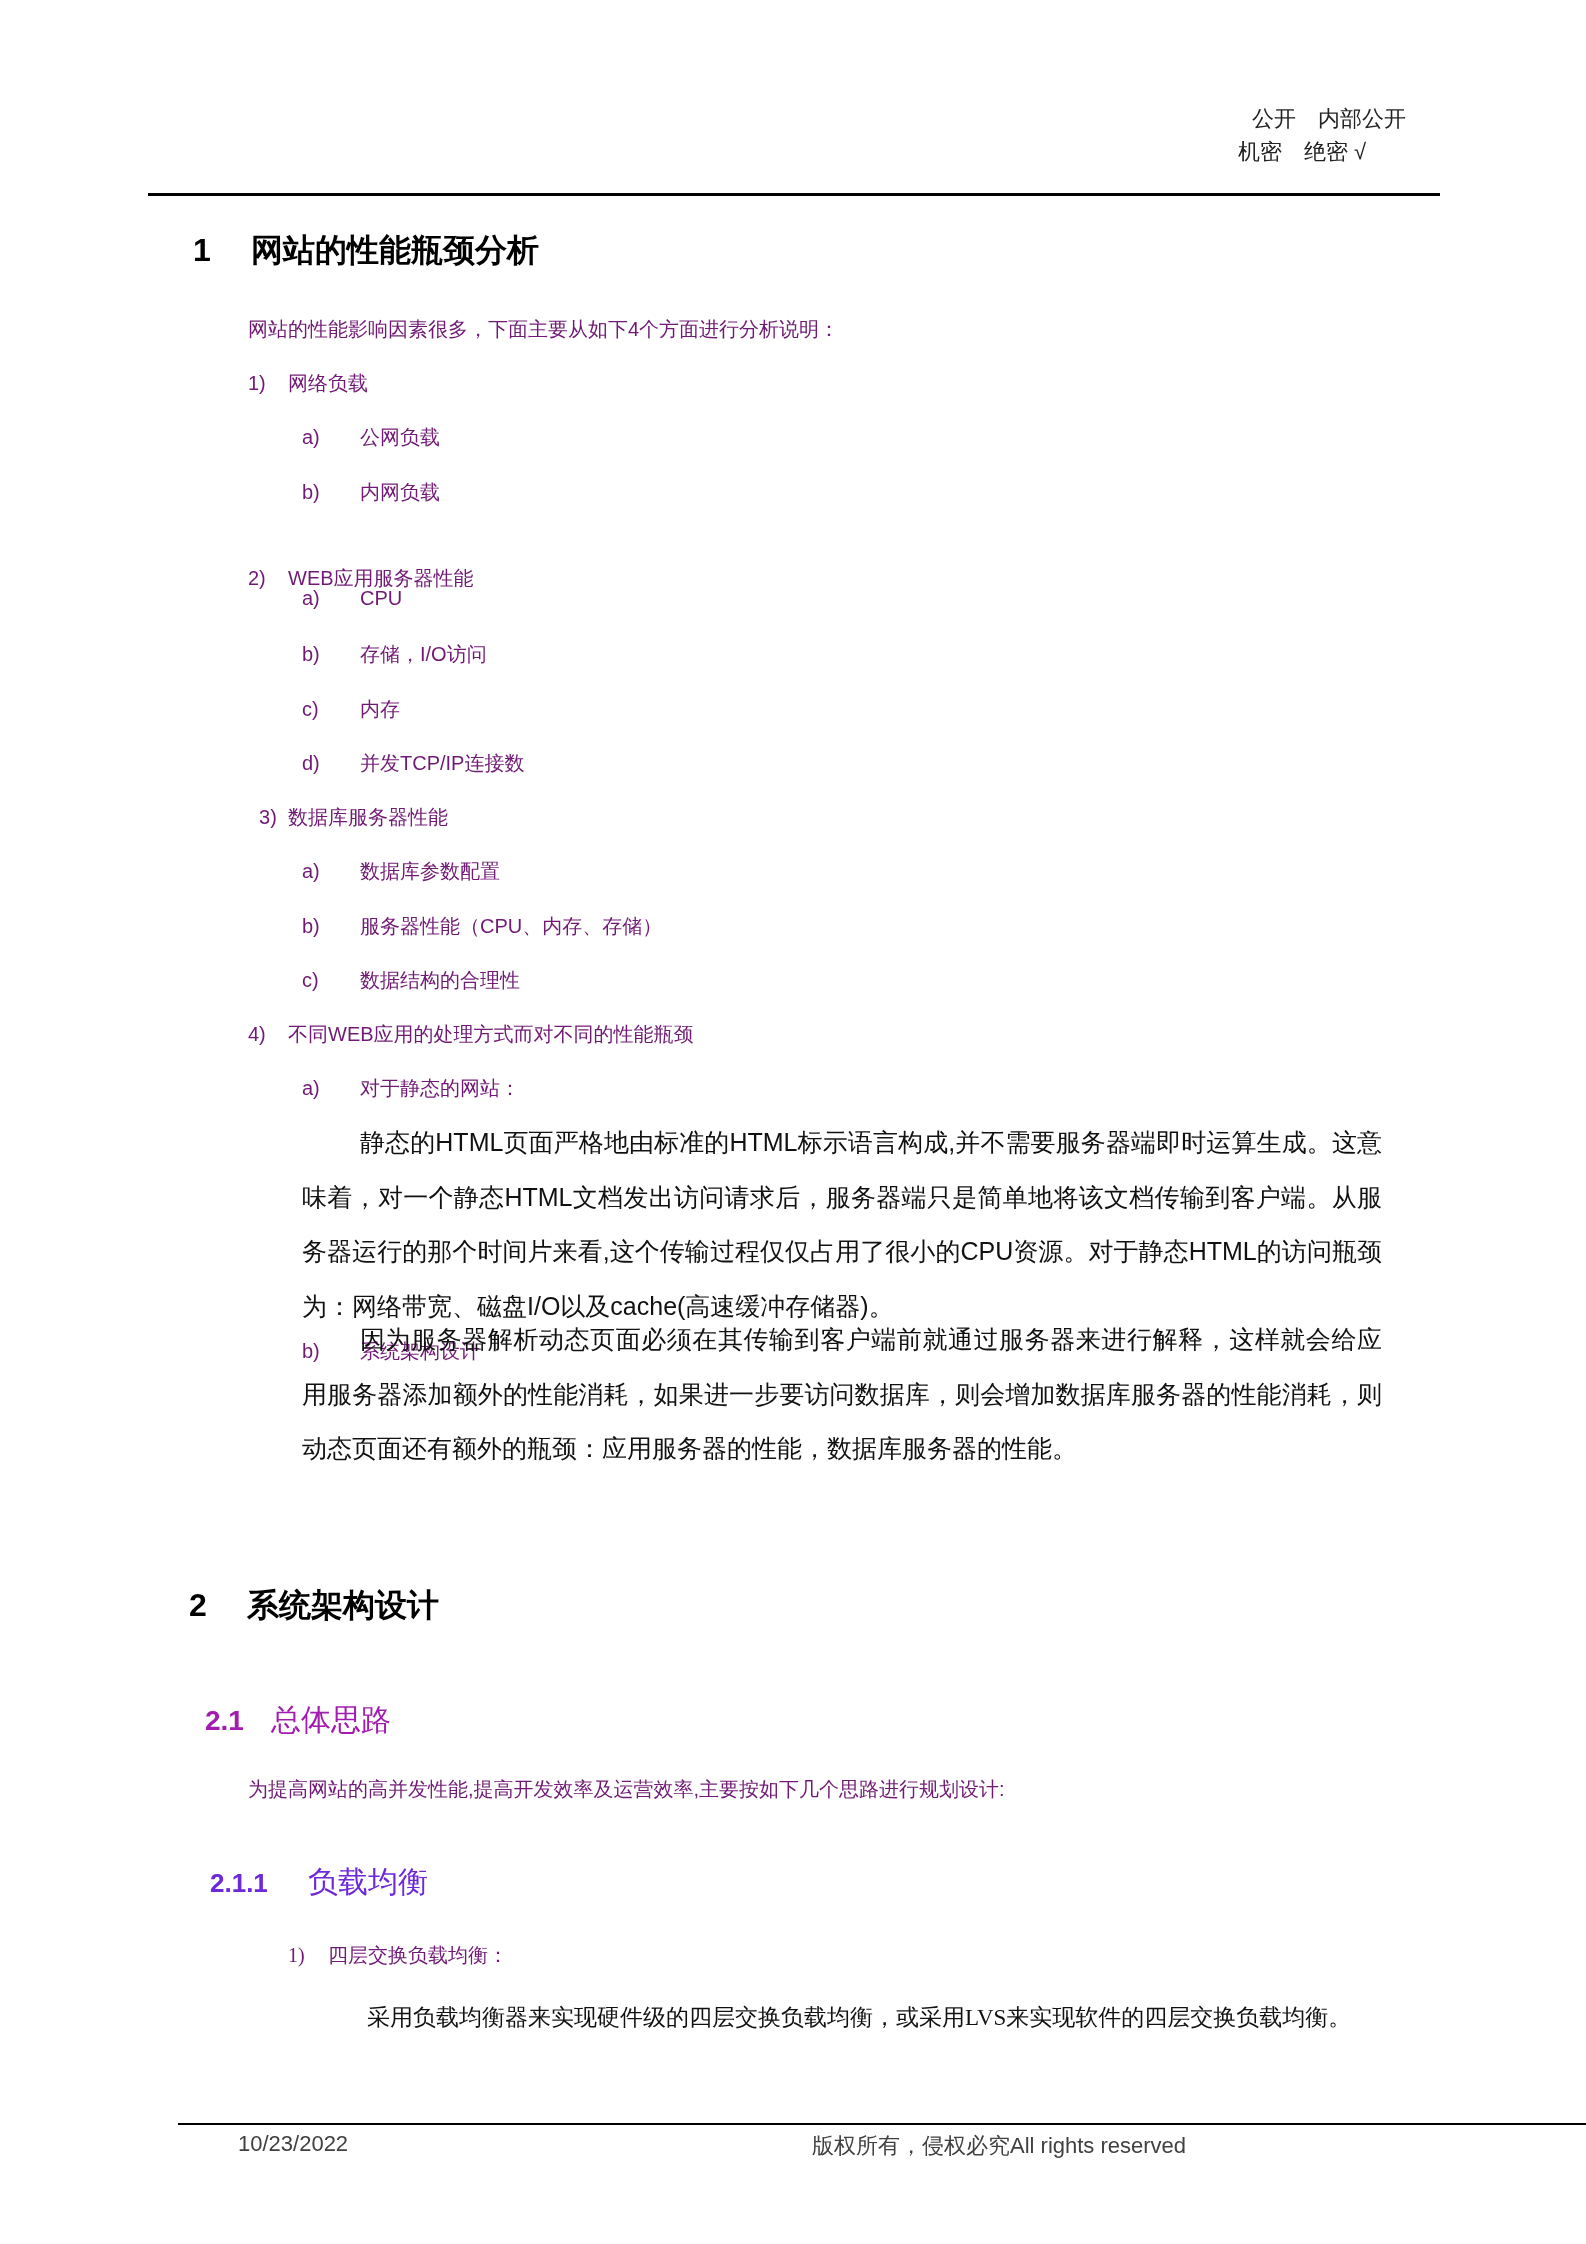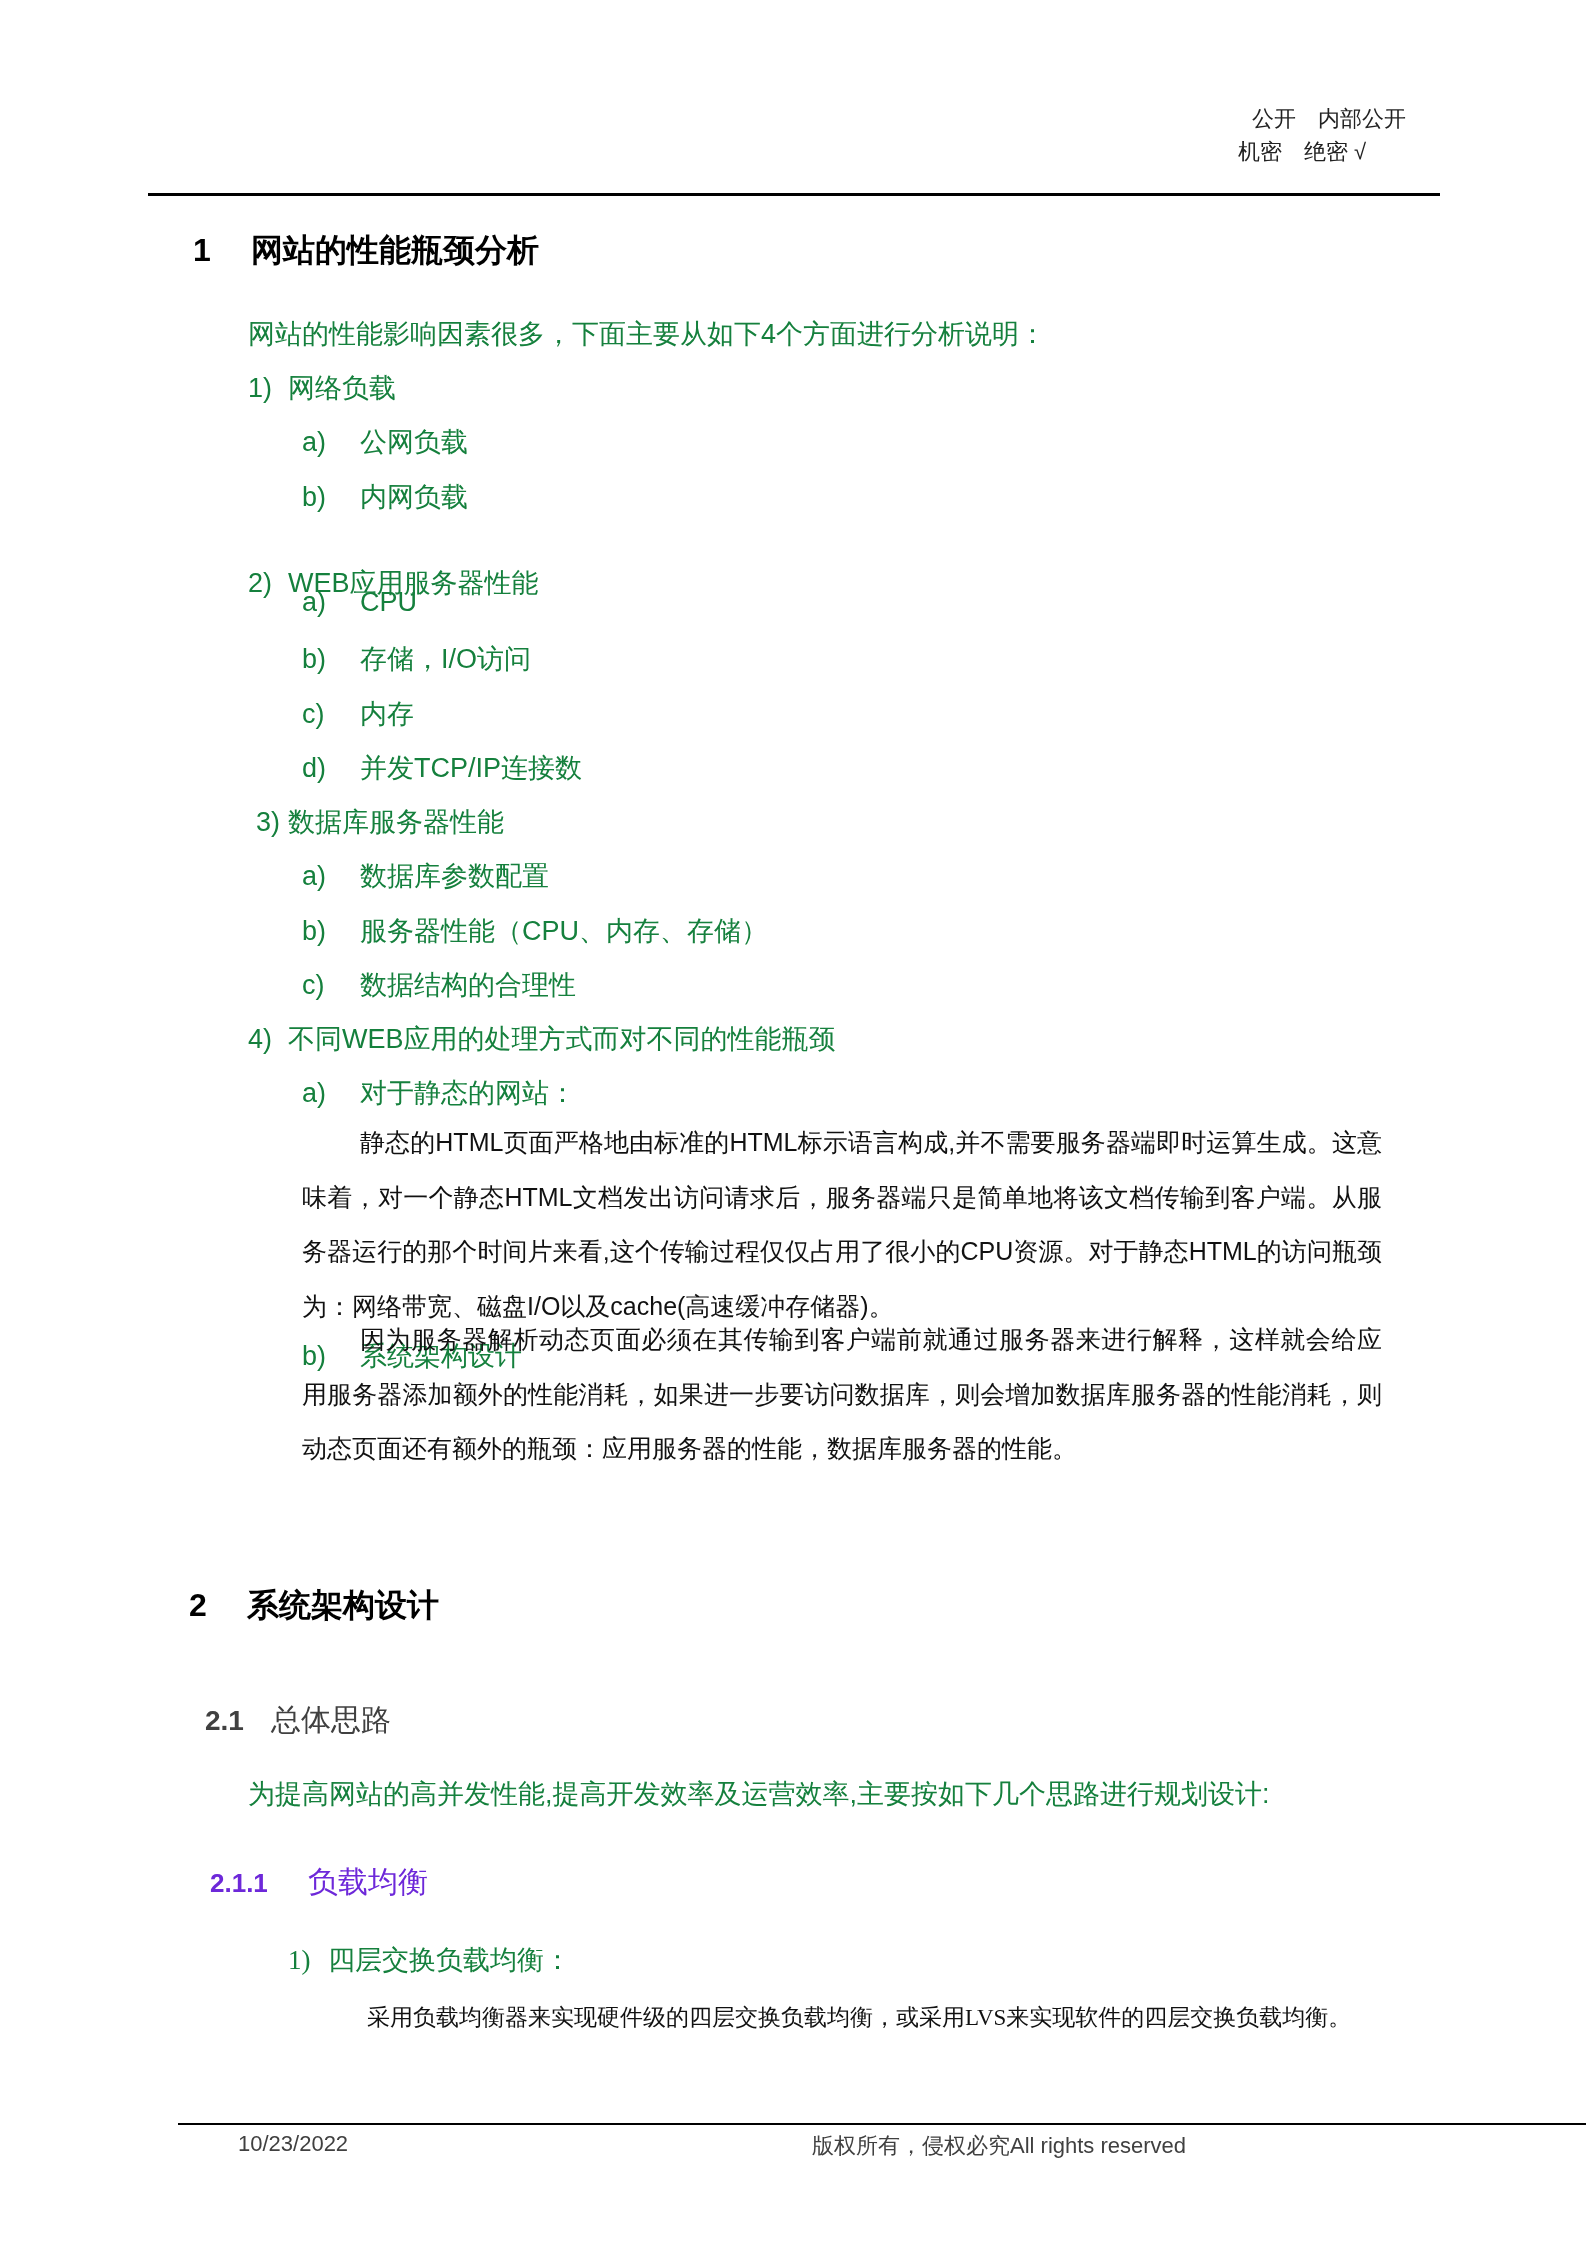--- a/index.html
+++ b/index.html
@@ -7,25 +7,25 @@
       width: 1586px; height: 2244px; position: relative; overflow: hidden;
       font-family: "Liberation Sans", "DejaVu Sans", sans-serif;
       color: #111111;
     }
     .abs { position: absolute; white-space: nowrap; }
     .hdr { font-size: 22px; color: #222; }
     .hline { position: absolute; left: 148px; top: 193px; width: 1292px; height: 3px; background: #000; }
     .fline { position: absolute; left: 178px; top: 2123px; width: 1408px; height: 2px; background: #000; }
     .h1 { font-size: 32px; font-weight: bold; color: #000; }
     .h1 .num { display: inline-block; width: 58px; }
-    .h2 { font-size: 30px; color: #404040; }
+    .h2 { font-size: 30px; color: #a21caf; }
     .h2 .num { display: inline-block; width: 66px; font-weight: bold; font-size: 28px; }
     .h3 { font-size: 30px; color: #6d28d9; }
     .h3 .num { display: inline-block; width: 98px; font-weight: bold; font-size: 26px; }
-    .t { font-size: 27px; color: #15803d; }
+    .t { font-size: 20px; color: #701a75; }
     .t .mk { display: inline-block; width: 58px; }
     .t .mk2 { display: inline-block; width: 40px; }
     .para { position: absolute; font-size: 25px; line-height: 54.5px; color: #111; text-align: justify; }
     .serif { font-family: "Liberation Serif", "DejaVu Serif", serif; }
     .ft { font-size: 22px; color: #404040; text-align: right; }
   </style>
 </head>
 <body>
 
 <div class="abs hdr" style="left:1252px; top:104px;">公开　内部公开</div>

